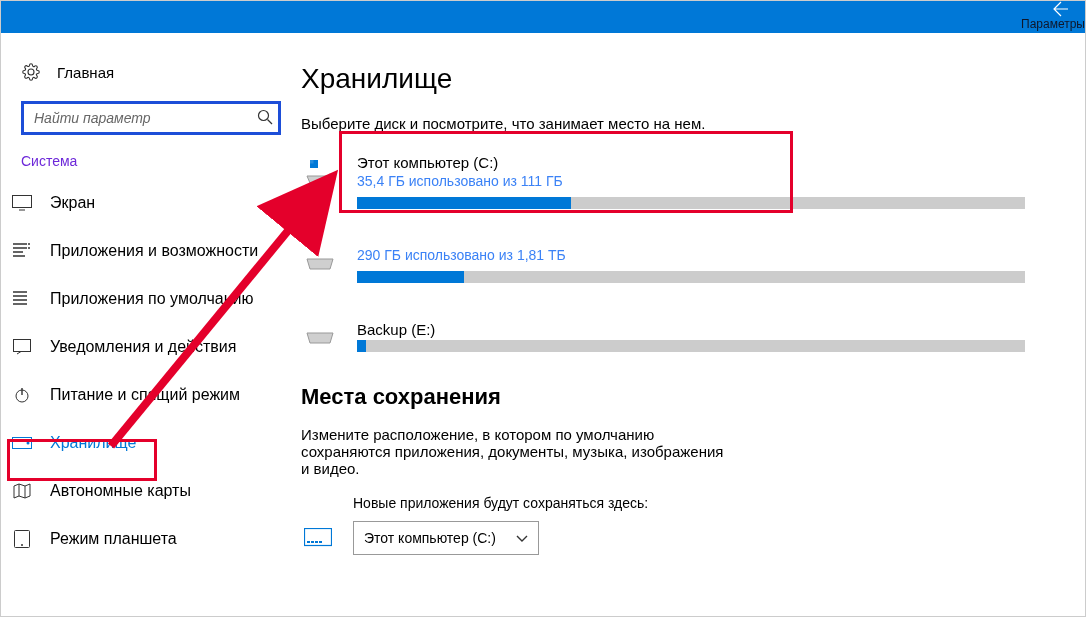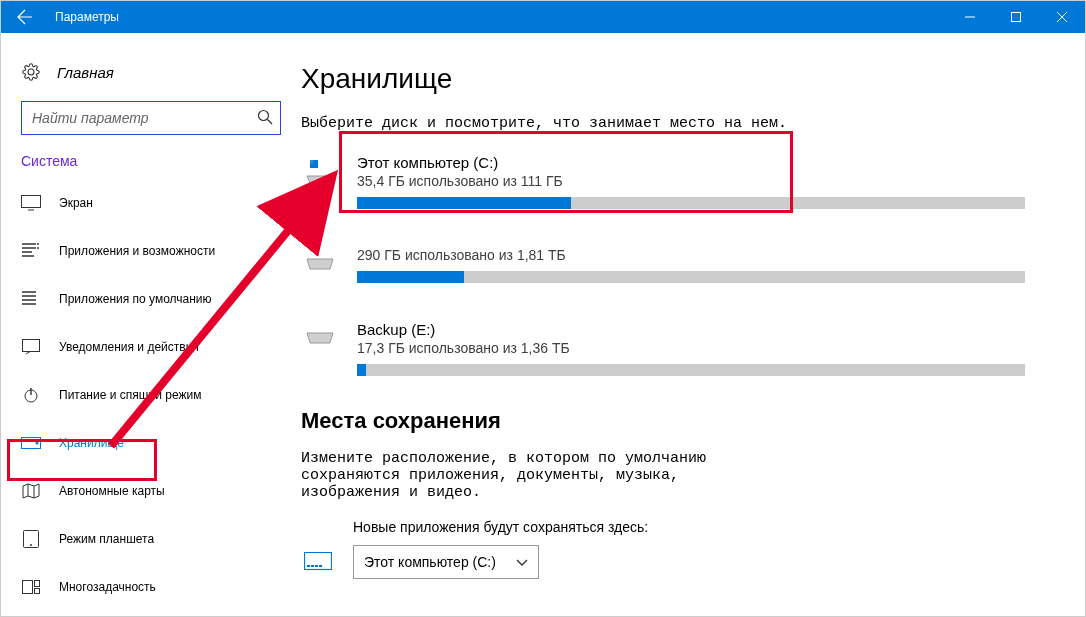--- a/index.html
+++ b/index.html
@@ -1,51 +1,51 @@
 <!DOCTYPE html>
 <html><head>
 <meta charset="utf-8">
 <style>
   * { box-sizing: border-box; margin: 0; padding: 0; font-family: "Segoe UI", Tahoma, sans-serif; }
   body { background: #fff; width: 1086px; height: 617px; overflow: hidden; position: relative; border: 1px solid #ccc; }
 
-  .titlebar { background: #0078d7; color: #ffffff; height: 32px; display: flex; align-items: center; }
+  .titlebar { background: #0078d7; color: #0f172a; height: 32px; display: flex; align-items: flex-end; flex-direction: column; }
   .tb-back { width: 48px; height: 32px; display: flex; align-items: center; justify-content: center; cursor: pointer; }
   .tb-title { font-size: 12px; padding-left: 6px; }
   .tb-spacer { flex: 1; }
   .tb-btn { width: 46px; height: 32px; display: flex; align-items: center; justify-content: center; cursor: pointer; }
 
   .content { display: flex; height: calc(100% - 32px); }
 
   .sidebar { width: 300px; padding: 20px 0 0 0; }
-  .home-row { display: flex; align-items: center; padding: 10px 20px; cursor: pointer; gap: 16px; font-style: italic; }
+  .home-row { display: flex; align-items: center; padding: 10px 20px; cursor: pointer; gap: 16px; }
   .home-row .ic { width: 20px; display:flex; align-items:center; justify-content:center; color:#333; }
   .home-row span.lbl { font-size: 15px; }
 
   .search-wrap { margin: 10px 20px 18px 20px; position: relative; }
-  .search { width: 100%; height: 34px; border: 1px solid #1d4ed8; padding: 0 34px 0 10px; font-size: 14px; background: #fff; }
+  .search { width: 100%; height: 34px; border: 3px solid #1d4ed8; padding: 0 34px 0 10px; font-size: 14px; background: #fff; }
   .search::placeholder { color: #666; font-style: italic; }
   .search-ic { position: absolute; right: 8px; top: 8px; color: #333; }
 
   .group-label { padding: 0 20px 10px 20px; font-size: 14px; color: #6d28d9; }
 
-  .nav-item { display: flex; align-items: center; height: 48px; padding: 0 20px; gap: 18px; cursor: pointer; font-size: 12px; }
+  .nav-item { display: flex; align-items: center; height: 48px; padding: 0 11px; gap: 18px; cursor: pointer; font-size: 16px; }
   .nav-item .ic { width: 20px; display:flex; align-items:center; justify-content:center; color:#333; }
   .nav-item.active { color: #0078d7; }
   .nav-item.active .ic { color: #0078d7; }
 
   .main { flex: 1; padding: 30px 56px 10px 0; overflow-y: auto; }
   .h1 { font-size: 28px; font-weight: 300; margin-bottom: 20px; }
-  .sub { font-size: 15px; margin-bottom: 16px; font-family: Liberation Mono, monospace; }
+  .sub { font-size: 15px; margin-bottom: 16px; }
 
   .drive { display: flex; gap: 18px; margin-bottom: 26px; padding: 6px 4px; cursor:pointer; }
   .drive .dic { width: 34px; display:flex; align-items:flex-start; padding-top:4px; }
   .drive .dbody { flex: 1; }
   .dname { font-size: 15px; margin-bottom: 2px; }
-  .dsub { font-size: 14px; color: #404040; margin-bottom: 8px; }
+  .dsub { font-size: 14px; color: #3b82f6; margin-bottom: 8px; }
   .bar { height: 12px; background: #ccc; position: relative; }
   .bar .fill { position: absolute; left: 0; top: 0; bottom: 0; background: #0078d7; }
 
   .h2 { font-size: 22px; font-weight: 700; margin: 20px 0 16px 0; }
 
   .save-row { display:flex; align-items:center; gap: 18px; margin-top: 10px; }
   .save-ic { width:34px; display:flex; justify-content:center; color:#0078d7; }
   .select { border: 1px solid #999; height: 34px; display:flex; align-items:center; padding: 0 10px; gap: 20px; font-size: 14px; cursor:pointer; }
   .select .chev { color:#333; }
 
@@ -172,30 +172,20 @@
     </div>
     <div class="nav-item">
       <span class="ic">
           <svg width="16" height="18" viewBox="0 0 16 18">
             <rect x="0.5" y="0.5" width="15" height="17" rx="1" stroke="#333" fill="none"></rect>
             <circle cx="8" cy="15" r="1" fill="#333"></circle>
           </svg>
         </span>
       <span>Режим планшета</span>
     </div>
-    <div class="nav-item">
-      <span class="ic">
-          <svg width="18" height="14" viewBox="0 0 18 14">
-            <rect x="0.5" y="0.5" width="10" height="13" stroke="#333" fill="none"></rect>
-            <rect x="12.5" y="0.5" width="5" height="6" stroke="#333" fill="none"></rect>
-            <rect x="12.5" y="8.5" width="5" height="5" stroke="#333" fill="none"></rect>
-          </svg>
-        </span>
-      <span>Многозадачность</span>
-    </div>
   </div>
 
   <div class="main">
     <div class="h1">Хранилище</div>
     <div class="sub">Выберите диск и посмотрите, что занимает место на нем.</div>
 
     <div class="drive">
       <span class="dic">
         <svg width="30" height="26" viewBox="0 0 30 26">
             <path d="M2 18 L28 18 L25 25 L5 25 Z" fill="#cfcfcf" stroke="#999"></path>
@@ -227,21 +217,20 @@
     </div>
 
     <div class="drive">
       <span class="dic">
         <svg width="30" height="20" viewBox="0 0 30 20">
             <path d="M2 8 L28 8 L25 18 L5 18 Z" fill="#cfcfcf" stroke="#999"></path>
           </svg>
       </span>
       <div class="dbody">
         <div class="dname">Backup (E:)</div>
-        <div class="dsub">17,3 ГБ использовано из 1,36 ТБ</div>
         <div class="bar">
             <div class="fill" style="width:1.3%"></div>
           </div>
       </div>
     </div>
 
     <div class="h2">Места сохранения</div>
     <div class="sub" style="max-width:430px">Измените расположение, в котором по умолчанию сохраняются приложения, документы, музыка, изображения и видео.</div>
 
     <div style="margin-top:18px; padding-left:52px; font-size:14px">Новые приложения будут сохраняться здесь:</div>

